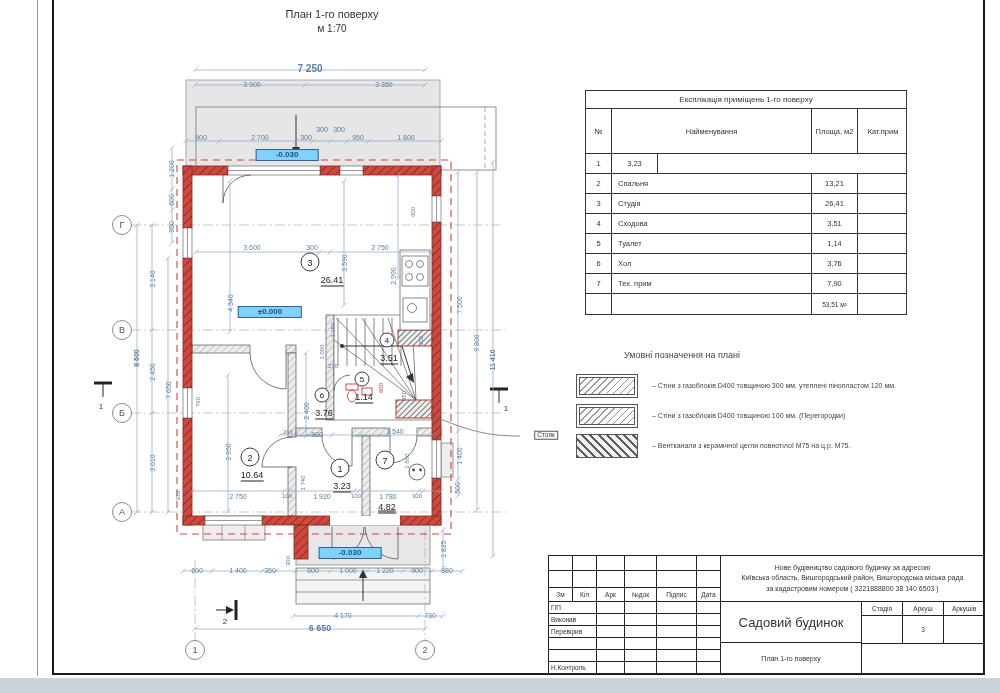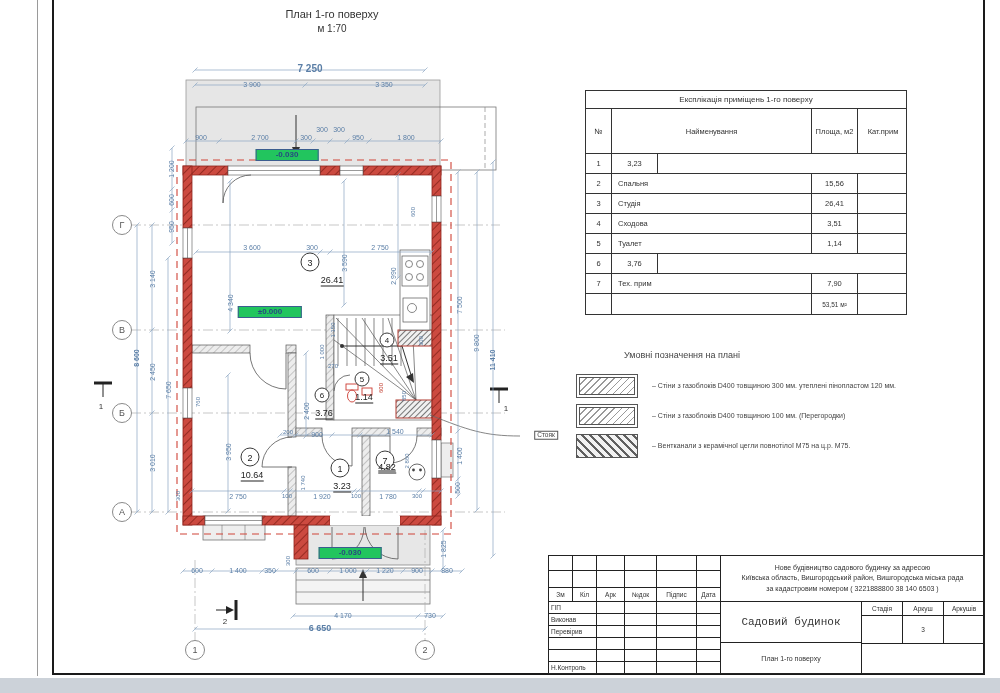--- a/index.html
+++ b/index.html
@@ -5,21 +5,21 @@
   html,body{margin:0;padding:0;background:#fff;}
   .stage{position:relative;width:1000px;height:693px;background:#fff;overflow:hidden;
          font-family:"Liberation Sans",sans-serif;}
   .bottom-strip{position:absolute;left:0;bottom:0;width:1000px;height:15px;background:#ccd2d9;}
   .edge-line{position:absolute;left:37px;top:0;width:1px;height:676px;background:#9a9a9a;}
   .frame{position:absolute;left:52px;top:-4px;width:933px;height:679px;border:2px solid #1a1a1a;box-sizing:border-box;}
   svg.plan{position:absolute;left:0;top:0;pointer-events:none;}
   .plbl{position:absolute;font-size:7px;color:#5a7ea6;white-space:nowrap;line-height:1;transform:translate(-50%,-50%);}
   .plbl.rot{transform:translate(-50%,-50%) rotate(-90deg);}
   .plbl.bold{font-weight:bold;}
-  .plbl-box{background:#22c55e;border:1px solid #3c5d8f;color:#274b80;font-weight:bold;padding:1px 19px;font-size:8px;}
+  .plbl-box{background:#7dd3fc;border:1px solid #3c5d8f;color:#274b80;font-weight:bold;padding:1px 19px;font-size:8px;}
   .plbl-frame{border:1px solid #555;color:#444;background:#fff;padding:0 2px;font-size:6.5px;}
   .ptitle{position:absolute;transform:translate(-50%,0);color:#333;font-size:11px;white-space:nowrap;}
   .ptitle2{position:absolute;transform:translate(-50%,0);color:#333;font-size:10px;white-space:nowrap;}
   .room-circ{position:absolute;width:17px;height:17px;border:1px solid #3a3a3a;border-radius:50%;background:#fff;
              color:#222;font-size:9px;display:flex;align-items:center;justify-content:center;transform:translate(-50%,-50%);}
   .room-circ.sm{width:13px;height:13px;font-size:8px;}
   .room-area{position:absolute;font-size:9px;color:#222;border-bottom:1px solid #222;transform:translate(-50%,-50%);padding-bottom:1px;line-height:1;}
   .axis-circ{position:absolute;width:18px;height:18px;border:1px solid #8a8a8a;border-radius:50%;background:#fff;
              color:#555;font-size:9px;display:flex;align-items:center;justify-content:center;transform:translate(-50%,-50%);}
   
@@ -53,21 +53,21 @@
   .st-row{display:flex;flex:1;border-bottom:1px solid #222;}
   .st-row:last-child{border-bottom:none;}
   .st-cell{border-right:1px solid #222;box-sizing:border-box;display:flex;align-items:center;justify-content:center;overflow:hidden;}
   .st-cell:last-child{border-right:none;}
   .st-lab{justify-content:flex-start;padding-left:2px;}
   .st-right{flex:1;display:flex;flex-direction:column;}
   .st-project{height:45px;flex:none;border-bottom:1px solid #222;display:flex;flex-direction:column;align-items:center;justify-content:center;
               text-align:center;line-height:1.5;font-size:7px;}
   .st-bottom{flex:1;display:flex;}
   .st-mid{width:140px;flex:none;border-right:1px solid #222;display:flex;flex-direction:column;}
-  .st-obj{height:40px;border-bottom:1px solid #222;display:flex;align-items:center;justify-content:center;font-size:11px;font-family:Liberation Mono, monospace;}
+  .st-obj{height:40px;border-bottom:1px solid #222;display:flex;align-items:center;justify-content:center;font-size:13px;}
   .st-sheet-title{flex:1;display:flex;align-items:center;justify-content:center;font-size:7px;}
   .st-pages{flex:1;display:flex;flex-direction:column;}
   .st-pg-head{display:flex;height:13px;flex:none;border-bottom:1px solid #222;}
   .st-pg-head>div,.st-pg-vals>div{flex:1;border-right:1px solid #222;display:flex;align-items:center;justify-content:center;box-sizing:border-box;font-size:6.5px;}
   .st-pg-head>div:last-child,.st-pg-vals>div:last-child{border-right:none;}
   .st-pg-vals{display:flex;height:27px;flex:none;border-bottom:1px solid #222;font-size:8px;}
   .st-pg-rest{flex:1;}
 </style>
 </head>
 <body>
@@ -439,21 +439,21 @@
       <div class="room-area" style="left: 252px; top: 476px;">10.64</div>
       <div class="room-circ" style="left: 310px; top: 262px;">3</div>
       <div class="room-area" style="left: 312px; top: 281px; margin-left: 20px;">26.41</div>
       <div class="room-circ sm" style="left: 387px; top: 340px;">4</div>
       <div class="room-area" style="left: 389px; top: 359px;">3.51</div>
       <div class="room-circ sm" style="left: 362px; top: 379px;">5</div>
       <div class="room-area" style="left: 364px; top: 398px;">1.14</div>
       <div class="room-circ sm" style="left: 322px; top: 395px;">6</div>
       <div class="room-area" style="left: 324px; top: 414px;">3.76</div>
       <div class="room-circ" style="left: 385px; top: 460px;">7</div>
-      <div class="room-area" style="left: 387px; top: 468px; text-decoration: underline;">4.82</div>
+      <div class="room-area" style="left: 387px; top: 508px; text-decoration: underline;">4.82</div>
       <div class="axis-circ" style="left: 122px; top: 225px;">Г</div>
       <div class="axis-circ" style="left: 122px; top: 330px;">В</div>
       <div class="axis-circ" style="left: 122px; top: 413px;">Б</div>
       <div class="axis-circ" style="left: 122px; top: 512px;">А</div>
       <div class="axis-circ" style="left: 195px; top: 650px;">1</div>
       <div class="axis-circ" style="left: 425px; top: 650px;">2</div>
     </div>
 
   <div class="expl">
     <div class="expl-title">Експлікація приміщень 1-го поверху</div>
@@ -465,21 +465,21 @@
     </div>
     <div id="expl-rows">
         <div class="expl-row">
           <div class="c-num">1</div>
           <div class="c-area">3,23</div>
           <div class="c-cat"></div>
         </div>
         <div class="expl-row">
           <div class="c-num">2</div>
           <div class="c-name">Спальня</div>
-          <div class="c-area">15,56</div>
+          <div class="c-area">13,21</div>
           <div class="c-cat"></div>
         </div>
         <div class="expl-row">
           <div class="c-num">3</div>
           <div class="c-name">Студія</div>
           <div class="c-area">26,41</div>
           <div class="c-cat"></div>
         </div>
         <div class="expl-row">
           <div class="c-num">4</div>
@@ -488,20 +488,21 @@
           <div class="c-cat"></div>
         </div>
         <div class="expl-row">
           <div class="c-num">5</div>
           <div class="c-name">Туалет</div>
           <div class="c-area">1,14</div>
           <div class="c-cat"></div>
         </div>
         <div class="expl-row">
           <div class="c-num">6</div>
+          <div class="c-name">Хол</div>
           <div class="c-area">3,76</div>
           <div class="c-cat"></div>
         </div>
         <div class="expl-row">
           <div class="c-num">7</div>
           <div class="c-name">Тех. прим</div>
           <div class="c-area">7,90</div>
           <div class="c-cat"></div>
         </div>
       </div>

